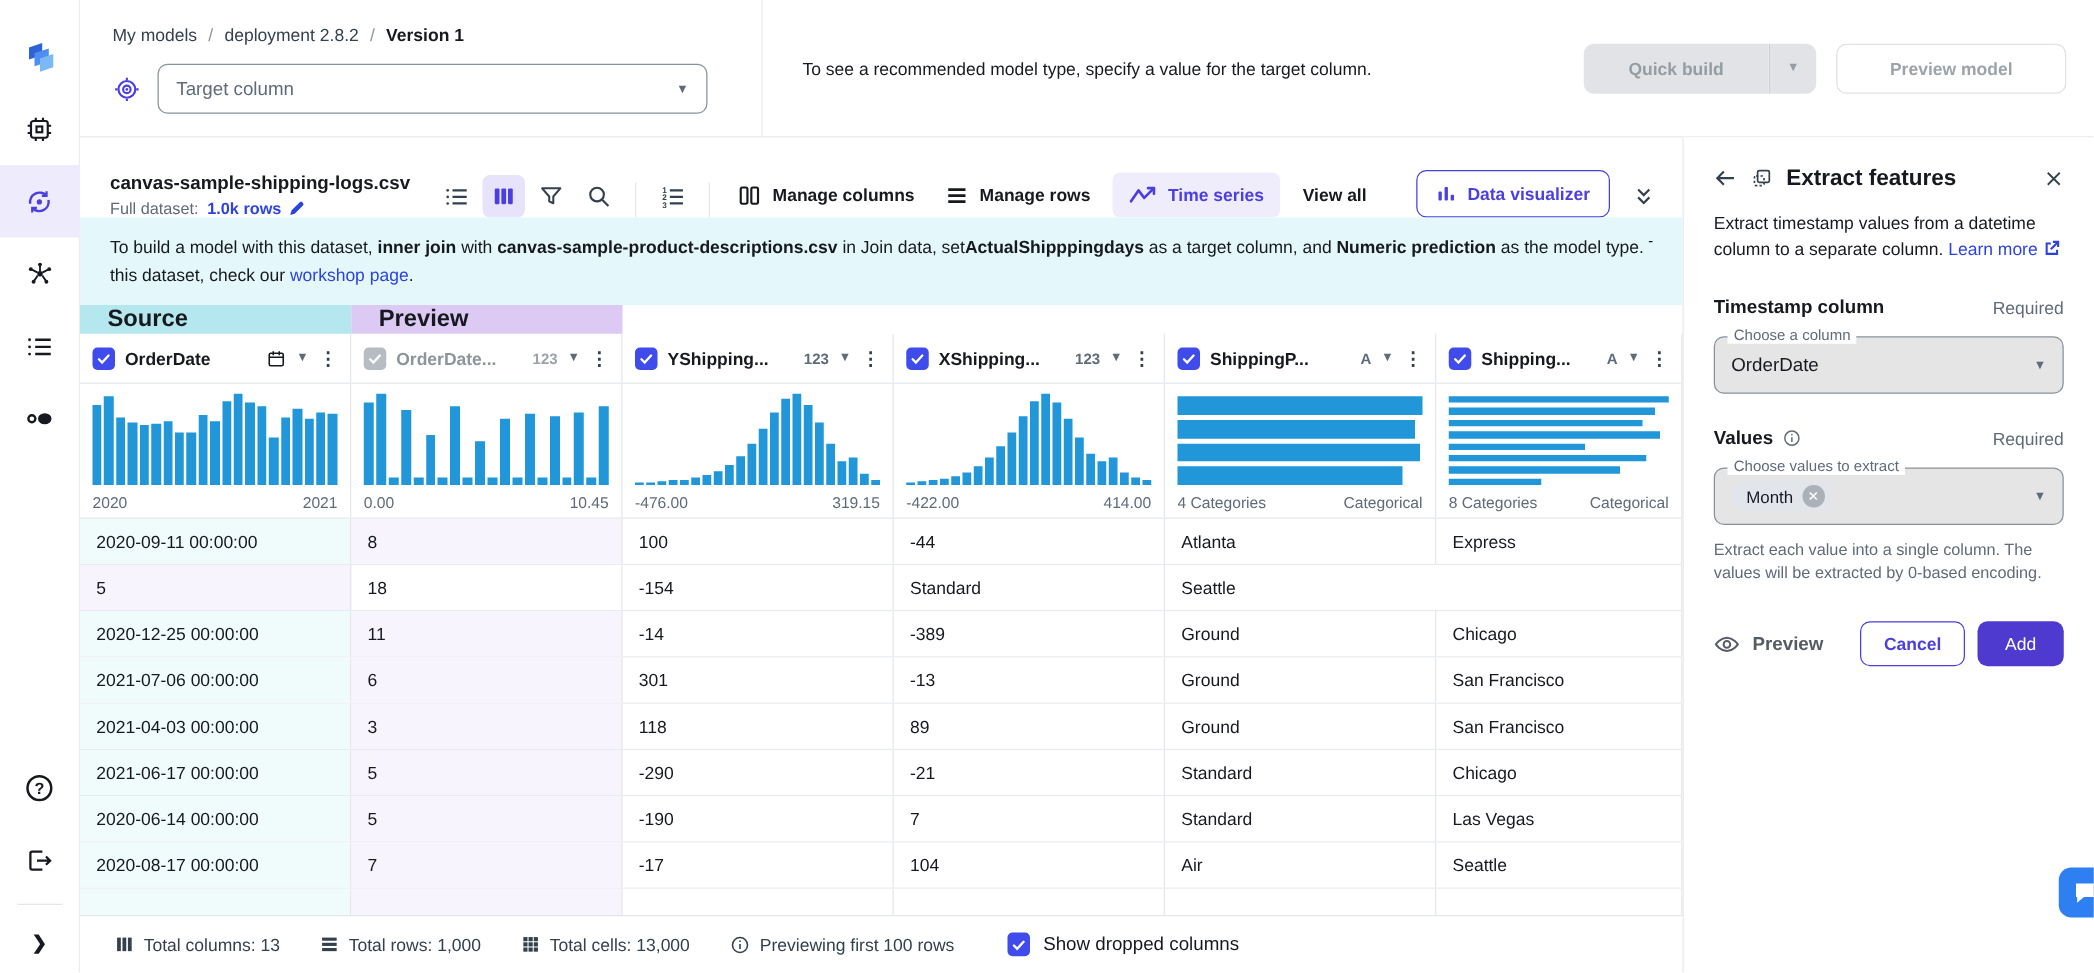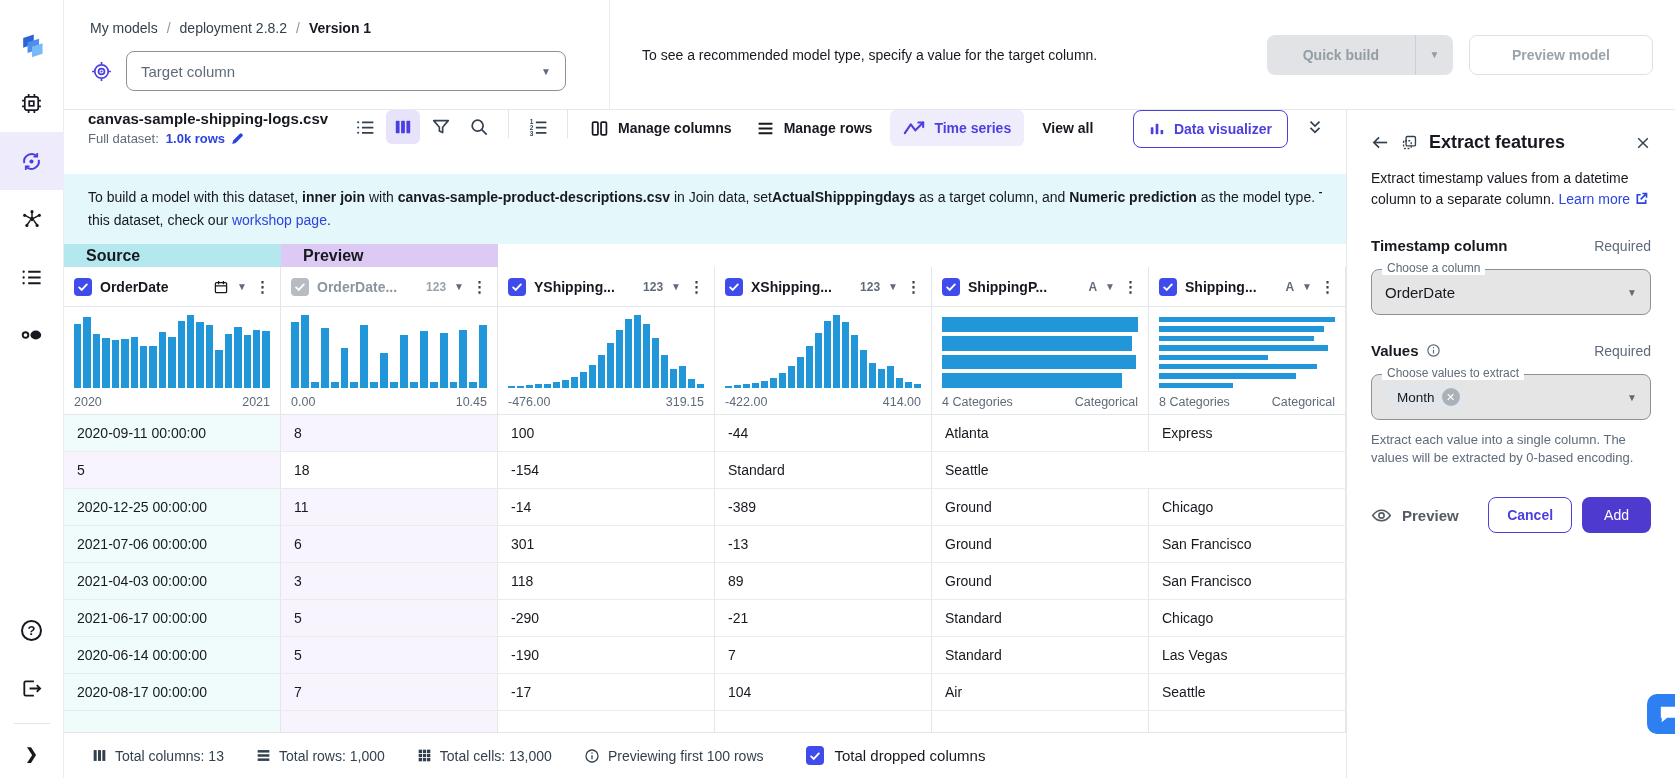--- a/index.html
+++ b/index.html
@@ -29,40 +29,40 @@
   .h-mid{flex:1;display:flex;align-items:center;padding-left:32px;font-size:14px;color:#16191f;min-width:0}
   .h-right{display:flex;align-items:center;gap:16px;padding-right:22px}
   .btn-quick{display:flex;height:40px;cursor:default}
   .btn-quick .qmain{background:#e2e3e6;color:#949ca4;font-weight:bold;font-size:14px;display:flex;align-items:center;padding:0 36px;border-radius:8px 0 0 8px}
   .btn-quick .qchev{background:#e2e3e6;border-left:1px solid #cbd0d5;width:38px;display:flex;align-items:center;justify-content:center;border-radius:0 8px 8px 0;color:#949ca4}
   .btn-preview{height:40px;padding:0 42px;background:#fff;border:1px solid #dde1e6;border-radius:8px;color:#9ba3ab;font-weight:bold;font-size:14px;display:flex;align-items:center;cursor:default}
   
   .content-row{flex:1;display:flex;min-height:0}
   .main{flex:1;min-width:0;display:flex;flex-direction:column;position:relative}
   
-  .toolbar{height:64px;flex:0 0 64px;display:flex;align-items:flex-start;padding:0 14px 0 24px;gap:4px}
+  .toolbar{height:64px;flex:0 0 64px;display:flex;align-items:flex-end;padding:0 14px 0 24px;gap:4px}
   .ds-block{margin-right:16px;min-width:230px}
   .ds-name{font-size:15px;font-weight:bold;white-space:nowrap}
   .ds-sub{font-size:13px;color:#5f6b7a;display:flex;align-items:center;gap:7px;margin-top:4px}
   .ds-rows{color:#2b43e0;font-weight:bold;display:flex;align-items:center;gap:5px;cursor:pointer}
   .tb-icon{width:34px;height:34px;display:flex;align-items:center;justify-content:center;border-radius:6px;cursor:pointer}
   .tb-icon.active{background:#e7e3fb}
   .tb-divider{width:1px;height:28px;background:#e2e6ea;margin:0 8px}
   .tb-btn{display:flex;align-items:center;gap:9px;font-weight:bold;font-size:14px;padding:0 10px;height:36px;cursor:pointer;white-space:nowrap}
   .tb-btn.ts{color:#4b3fe0;background:#efecfc;border-radius:6px;padding:0 13px;margin:0 4px}
   .spacer{flex:1}
   .btn-dv{display:flex;align-items:center;gap:9px;height:38px;padding:0 15px;border:1px solid #4b3fe0;border-radius:8px;color:#4b3fe0;font-weight:bold;font-size:14px;background:#fff;cursor:pointer;white-space:nowrap}
   .dblchev{width:34px;height:34px;display:flex;align-items:center;justify-content:center;cursor:pointer;margin-left:6px}
   
   .banner{background:#e4f7fa;padding:12px 24px;font-size:14px;line-height:23px;flex:0 0 70px}
   .banner .l1{white-space:nowrap;overflow:hidden}
   .blink{color:#2b43e0;cursor:pointer}
   
   .tablewrap{flex:1;display:flex;flex-direction:column;min-height:0}
-  .group-row{height:23px;flex:0 0 23px;display:flex;font-size:16px;font-weight:bold}
+  .group-row{height:23px;flex:0 0 23px;display:flex;font-size:19px;font-weight:bold}
   .gcell{width:217px;flex:0 0 217px;display:flex;align-items:center;padding-left:22px}
   .g-source{background:#b4e8ee}
   .g-preview{background:#dcc9f4}
   .hdr-row{height:40px;flex:0 0 40px;display:flex;border-bottom:1px solid #e4e7ea}
   .tcell{width:217px;flex:0 0 217px;border-right:1px solid #e4e7ea;min-width:0;overflow:hidden}
   .tcell:last-child{flex:1 1 auto;width:auto}
   .hcell{display:flex;align-items:center;gap:8px;padding:0 10px;font-weight:bold;font-size:14px;white-space:nowrap}
   .cb{width:18px;height:18px;flex:0 0 18px;border-radius:4px;background:#3f4beb;display:flex;align-items:center;justify-content:center;cursor:pointer}
   .cb.dim{background:#b6bcc2}
   .hname.dim{color:#8c959d}
@@ -667,21 +667,21 @@
                 <circle cx="10" cy="6.2" r="0.9" fill="#33414e" stroke="none"></circle>
             </svg>
             <span>Previewing first 100 rows</span>
           </div>
           <div class="st-check">
             <span class="cb" style="width:19px;height:19px">
               <svg width="12" height="12" viewBox="0 0 14 14">
                   <path d="M2.5 7.5l3 3 6-6.5" stroke="#fff" stroke-width="2.2" fill="none" stroke-linecap="round"></path>
                 </svg>
             </span>
-            <span>Total dropped columns</span>
+            <span>Show dropped columns</span>
           </div>
         </div>
       </main>
 
       <aside class="panel">
         <div class="p-head">
           <span class="icon-btn">
             <svg width="19" height="19" viewBox="0 0 20 20" fill="none" stroke="#33414e" stroke-width="1.8">
               <path d="M17 10H3.5"></path>
                 <path d="M8.5 4.5L3 10l5.5 5.5"></path>

